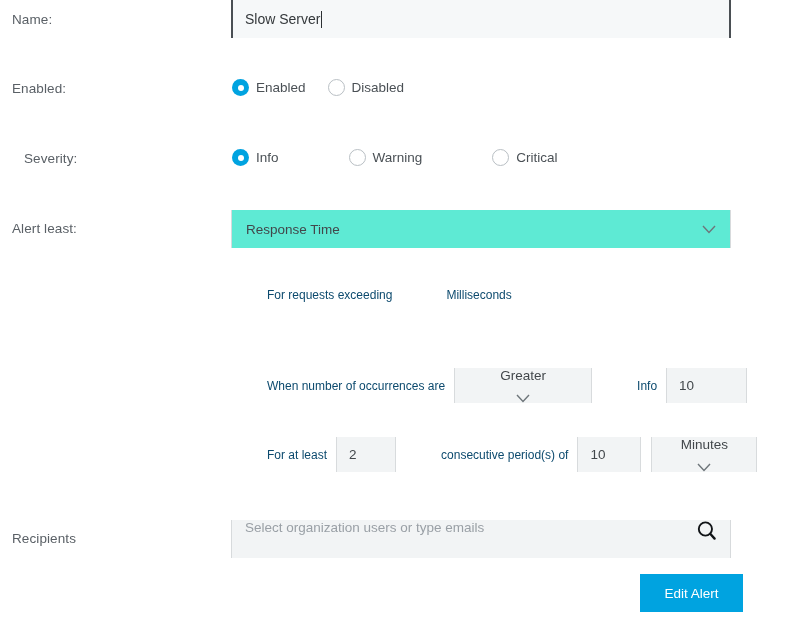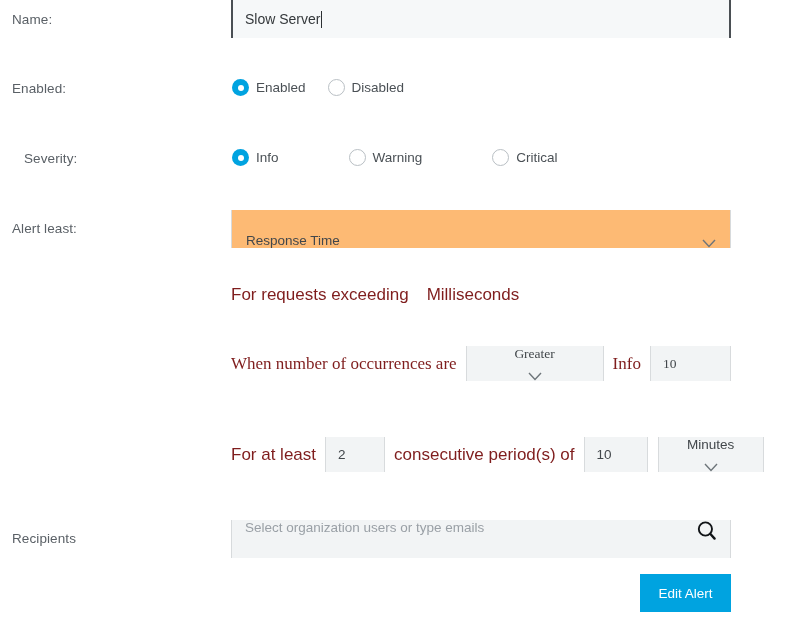--- a/index.html
+++ b/index.html
@@ -108,26 +108,26 @@
     font-size: 13.5px;
     color: #4a5055;
   }
 
   
   .select-wide {
     position: absolute;
     left: 231px;
     width: 500px;
     height: 38px;
-    background: #fdba74;
+    background: #5eead4;
     border-left: 1px solid #d7dadc;
     border-right: 1px solid #d7dadc;
     box-sizing: border-box;
     display: flex;
-    align-items: flex-end;
+    align-items: center;
     justify-content: space-between;
     padding: 0 14px 0 14px;
   }
   .select-wide .sel-value {
     font-size: 13.5px;
     color: #42474b;
   }
 
   
   .chev {
@@ -142,25 +142,26 @@
   .cond-row {
     position: absolute;
     left: 231px;
     height: 35px;
     display: flex;
     align-items: stretch;
   }
   .cond-text {
     display: flex;
     align-items: center;
-    font-size: 17px;
-    color: #7f1d1d;
+    font-size: 12px;
+    color: #0c4a6e;
     white-space: nowrap;
     padding: 0 9px;
     background: #ffffff;
+    margin-left: 36px;
   }
   .cond-text.first { padding-left: 0; }
 
   .cond-box {
     background: #f2f4f5;
     border-left: 1px solid #d8dbdd;
     border-right: 1px solid #d8dbdd;
     box-sizing: border-box;
     display: flex;
     align-items: center;
@@ -263,21 +264,21 @@
         <path d="M1 1 L7 7.4 L13 1" fill="none" stroke="#6e757a" stroke-width="1.4"></path>
       </svg>
     </span>
   </div>
 
   <div class="cond-row" style="top:277px;">
     <span class="cond-text first">For requests exceeding</span>
     <span class="cond-text">Milliseconds</span>
   </div>
 
-  <div class="cond-row" style="top:346px;font-family:Liberation Serif, serif;">
+  <div class="cond-row" style="top:368px;">
     <span class="cond-text first">When number of occurrences are</span>
     <span class="cond-box with-chev" style="width:138px;">
       <span>Greater</span>
       <span class="chev">
         <svg viewBox="0 0 14 9" width="14" height="9">
           <path d="M1 1 L7 7.4 L13 1" fill="none" stroke="#6e757a" stroke-width="1.4"></path>
         </svg>
       </span>
     </span>
     <span class="cond-text">Info</span>
@@ -304,15 +305,15 @@
   <div class="recipients" style="top:520px;">
     <span class="placeholder">Select organization users or type emails</span>
     <span class="search-icon">
       <svg viewBox="0 0 22 22" width="22" height="22">
         <circle cx="9.4" cy="9.0" r="6.6" fill="none" stroke="#111417" stroke-width="1.9"></circle>
         <line x1="14.2" y1="13.8" x2="18.6" y2="18.6" stroke="#111417" stroke-width="2.4" stroke-linecap="round"></line>
       </svg>
     </span>
   </div>
 
-  <button class="btn-primary" style="left:640px; top:574px; width:91px; height:38px;">Edit Alert</button>
+  <button class="btn-primary" style="left:640px; top:574px; width:103px; height:38px;">Edit Alert</button>
 
 </div>
 
 </body></html>

